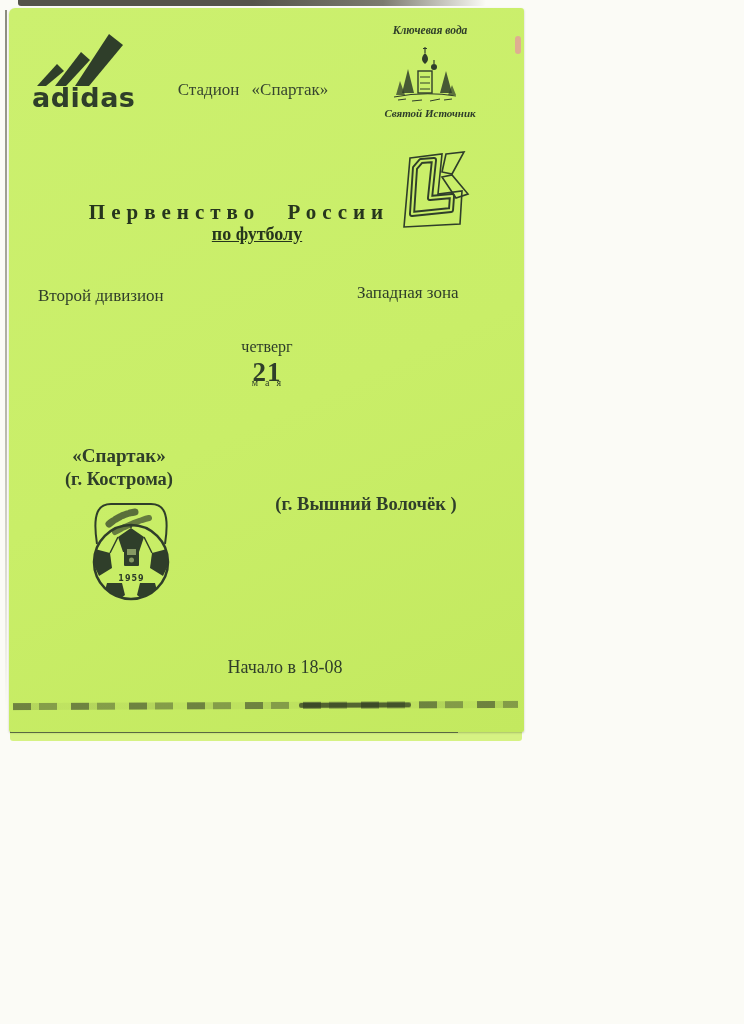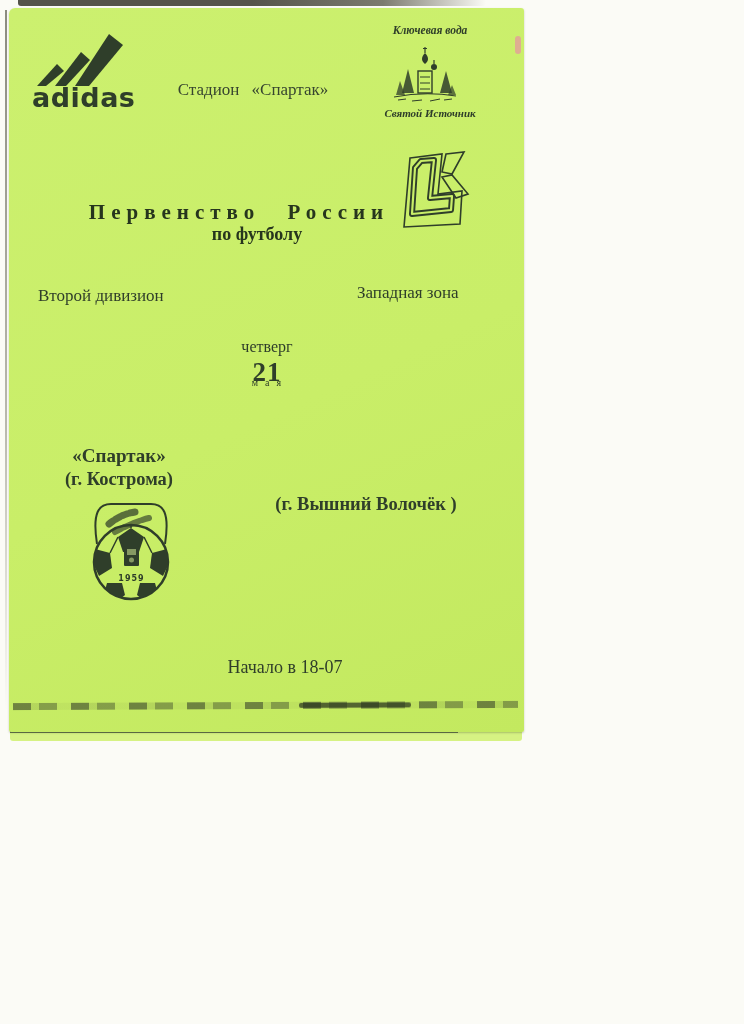--- a/index.html
+++ b/index.html
@@ -37,21 +37,21 @@
 
   .abs{position:absolute;}
   .center{text-align:center;}
 
   
   .stadium-label{left:128px;top:24px;width:232px;font-size:17px;word-spacing:8px;color:#37452f;margin-top:48px;}
   .sponsor-top{left:356px;top:16px;width:130px;font-size:11.5px;font-weight:bold;font-style:italic;}
   .sponsor-bottom{left:351px;top:99px;width:140px;font-size:11px;font-weight:bold;font-style:italic;}
   .title-line1{left:0;top:192px;width:460px;font-size:21px;font-weight:bold;
     letter-spacing:6px;word-spacing:16px;color:var(--title-ink);}
-  .title-line2{left:0;top:216px;width:496px;font-size:18px;font-weight:bold;color:var(--title-ink);}
+  .title-line2{left:0;top:216px;width:496px;font-size:18px;font-weight:bold;color:var(--title-ink);text-decoration:underline;}
   .division-left{left:29px;top:278px;font-size:17px;}
   .division-right{left:348px;top:275px;font-size:17px;}
   .date-weekday{left:158px;top:330px;width:200px;font-size:16px;}
   .date-day{left:158px;top:349px;width:200px;font-size:27px;font-weight:bold;letter-spacing:1px;}
   .date-month{left:161px;top:369px;width:200px;font-size:10px;letter-spacing:7px;}
   .home-name{left:10px;top:437px;width:200px;font-size:19px;font-weight:bold;}
   .home-city{left:10px;top:461px;width:200px;font-size:18.5px;font-weight:bold;}
   .away-name{left:237px;top:435px;width:240px;font-size:19px;font-weight:bold;}
   .away-city{left:237px;top:459px;width:240px;font-size:18.5px;font-weight:bold;margin-top:27px;}
   .kickoff-label{left:176px;top:649px;width:200px;font-size:18px;}
@@ -142,18 +142,18 @@
         <polygon class="ink-fill" points="22,83 37,83 40,95 30,103 19,94"></polygon>
         <polygon class="ink-fill" points="55,83 70,83 73,94 62,103 52,95"></polygon>
         <path class="ink-stroke" stroke-width="1.5" d="M33,37 L25,53 M59,37 L67,53 M46,28 L46,22"></path>
       </g>
       <rect x="39" y="46" width="15" height="20" rx="1" class="ink-fill"></rect>
       <rect x="42" y="49" width="9" height="6" fill="#ddf49b" opacity=".5"></rect>
       <circle cx="46.5" cy="60" r="2.5" fill="#ddf49b" opacity=".5"></circle>
       <text x="46.5" y="81" text-anchor="middle" font-family="DejaVu Sans, sans-serif" font-weight="bold" font-size="8" letter-spacing="1" class="ink-fill">1959</text>
     </svg>
 
-    <div class="abs center kickoff-label">Начало в 18-07</div>
+    <div class="abs center kickoff-label">Начало в 18-08</div>
 
     <div class="fold-crease"></div>
     <div class="pink-smudge"></div>
   </div>
 </div>
 
 </body></html>

